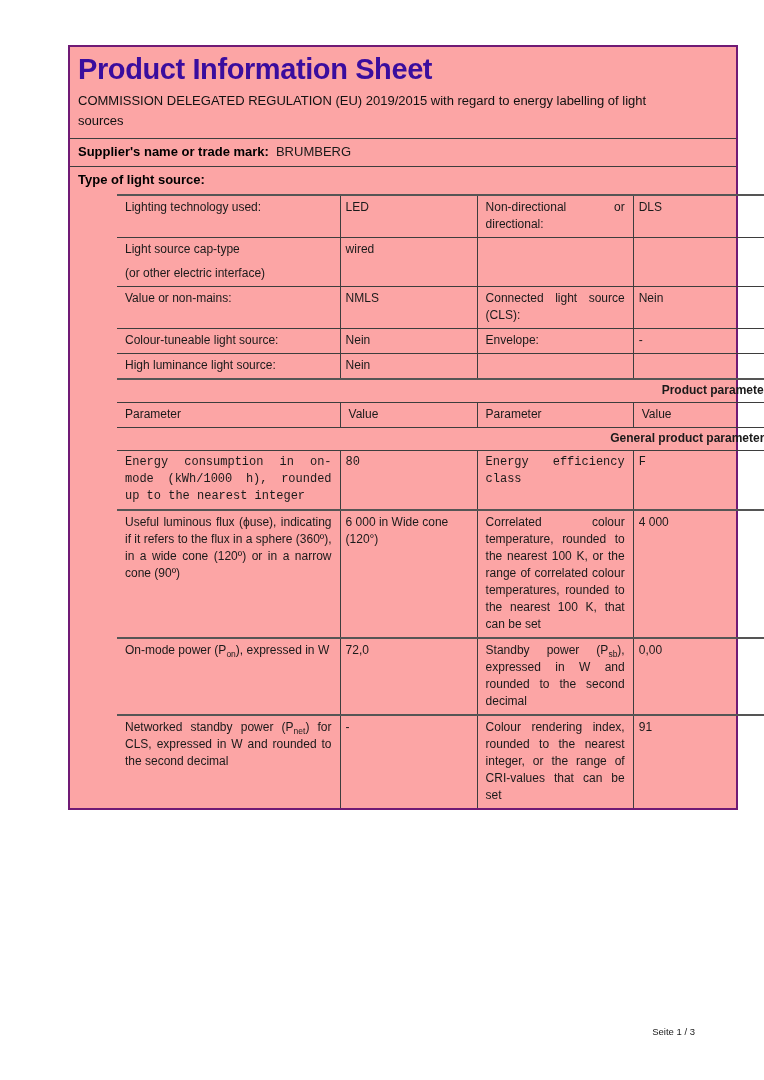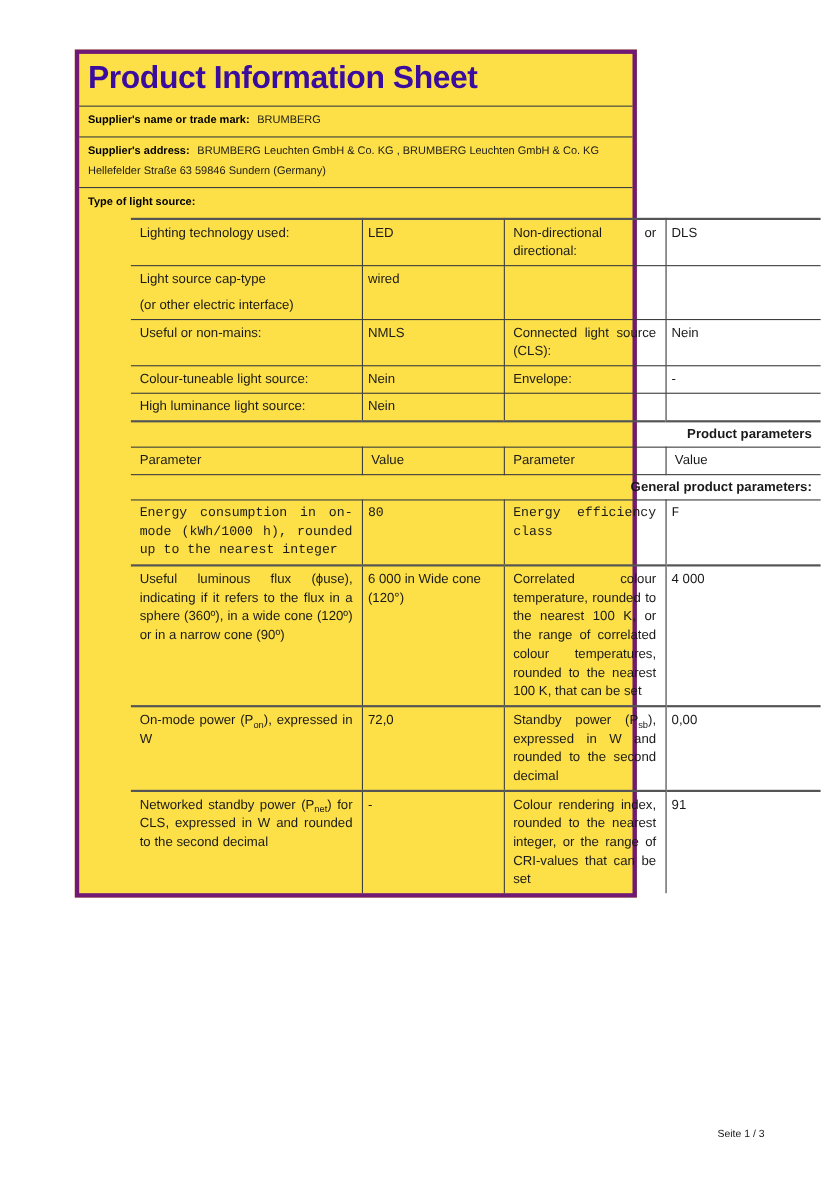--- a/index.html
+++ b/index.html
@@ -1,34 +1,34 @@
 <!DOCTYPE html>
 <html><head>
 <meta charset="utf-8">
 <style>
   html,body{margin:0;padding:0;}
   body{
     width:764px;height:1080px;position:relative;background:#ffffff;overflow:hidden;
     font-family:"Liberation Sans", sans-serif;color:#1a1a1a;
   }
   .sheet{
-    position:absolute;left:68px;top:45px;width:511px;box-sizing:border-box;
-    border:4px solid #701a75;background:#fde047;
+    position:absolute;left:68px;top:45px;width:670px;box-sizing:border-box;
+    border:2px solid #701a75;background:#fca5a5;
   }
   
   .title-block{padding:5px 8px 7px 8px;}
   .page-title{
     margin:0;font-size:29px;line-height:35px;font-weight:bold;letter-spacing:-0.4px;
   }
   .regulation{
     margin-top:4px;font-size:13px;line-height:20px;max-width:598px;color:#111;
   }
   
   .info-row{
-    border-top:1px solid #3d3d3d;padding:4px 8px 5px 8px;font-size:10px;line-height:18px;
+    border-top:1px solid #3d3d3d;padding:4px 8px 5px 8px;font-size:13px;line-height:18px;
   }
   .info-row b{color:#000;}
   .info-value{margin-left:7px;}
   
   table{border-collapse:collapse;width:100%;table-layout:fixed;margin-left:47px;}
   table.tech{border-top:2px solid #555;}
   td{
     border:1px solid #3d3d3d;vertical-align:top;
     font-size:12px;line-height:17px;padding:3px 8px 4px 8px;box-sizing:border-box;
     overflow:hidden;
@@ -53,27 +53,25 @@
     position:absolute;top:1026px;right:69px;font-size:9.5px;line-height:12px;color:#1a1a1a;
   }
 </style>
 </head>
 <body>
 
 <div class="sheet">
 
   <div class="title-block">
     <h1 class="page-title" style="color: rgb(58, 13, 158);">Product Information Sheet</h1>
+    <div class="regulation">COMMISSION DELEGATED REGULATION (EU) 2019/2015 with regard to energy labelling of light sources</div>
   </div>
 
   <div class="info-row">
     <b>Supplier's name or trade mark:</b><span class="info-value">BRUMBERG</span>
-  </div>
-  <div class="info-row">
-    <b>Supplier's address:</b><span class="info-value">BRUMBERG Leuchten GmbH &amp; Co. KG , BRUMBERG Leuchten GmbH &amp; Co. KG Hellefelder Straße 63 59846 Sundern (Germany)</span>
   </div>
   <div class="info-row">
     <b>Type of light source:</b>
   </div>
 
   <table class="tech">
     <colgroup>
         <col style="width:210px">
         <col style="width:129px">
         <col style="width:147px">
@@ -89,21 +87,21 @@
       <tr>
         <td class="param">
           <div>Light source cap-type</div>
           <div class="para2">(or other electric interface)</div>
         </td>
         <td class="val">wired</td>
         <td class="param"></td>
         <td class="val"></td>
       </tr>
       <tr>
-        <td class="param">Useful or non-mains:</td>
+        <td class="param">Value or non-mains:</td>
         <td class="val">NMLS</td>
         <td class="param">Connected light source (CLS):</td>
         <td class="val">Nein</td>
       </tr>
       <tr>
         <td class="param">Colour-tuneable light source:</td>
         <td class="val">Nein</td>
         <td class="param">Envelope:</td>
         <td class="val">-</td>
       </tr>

